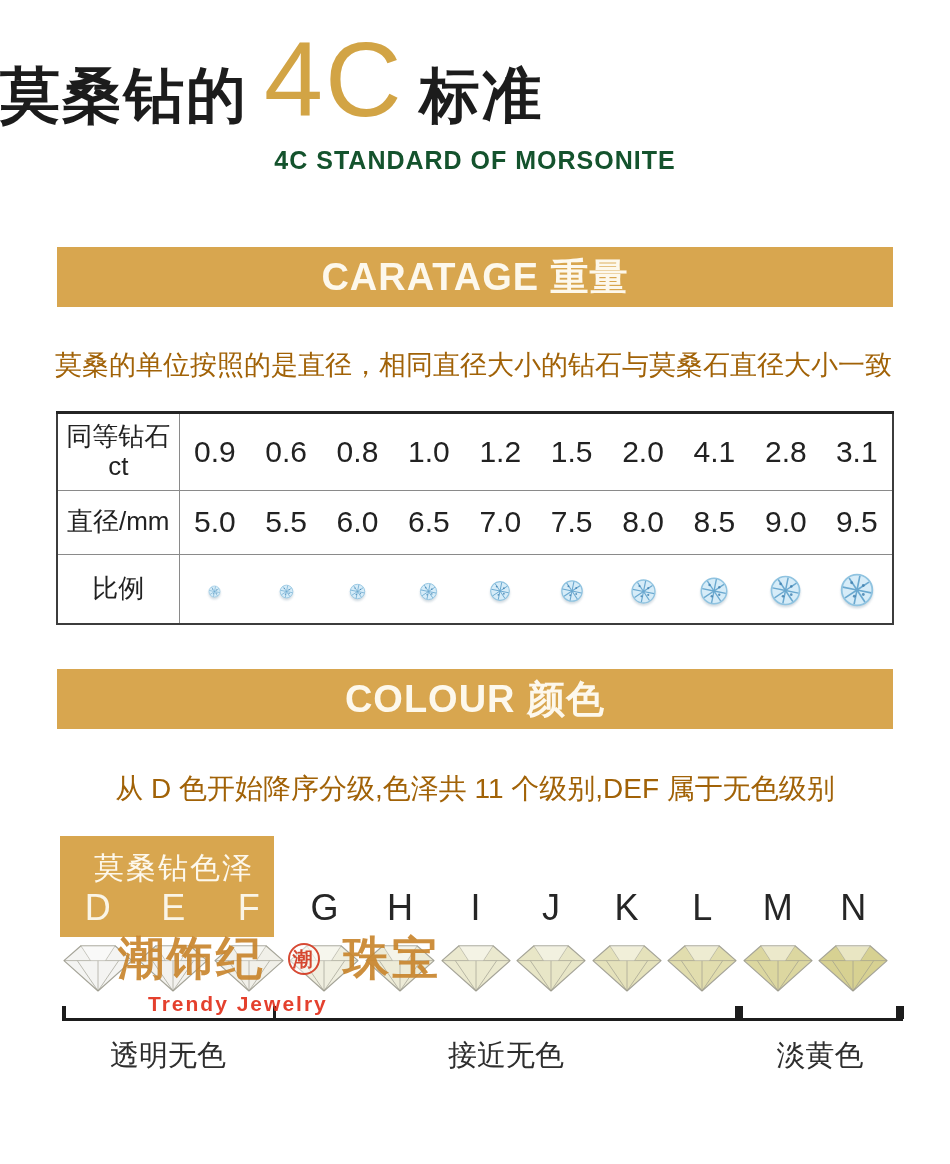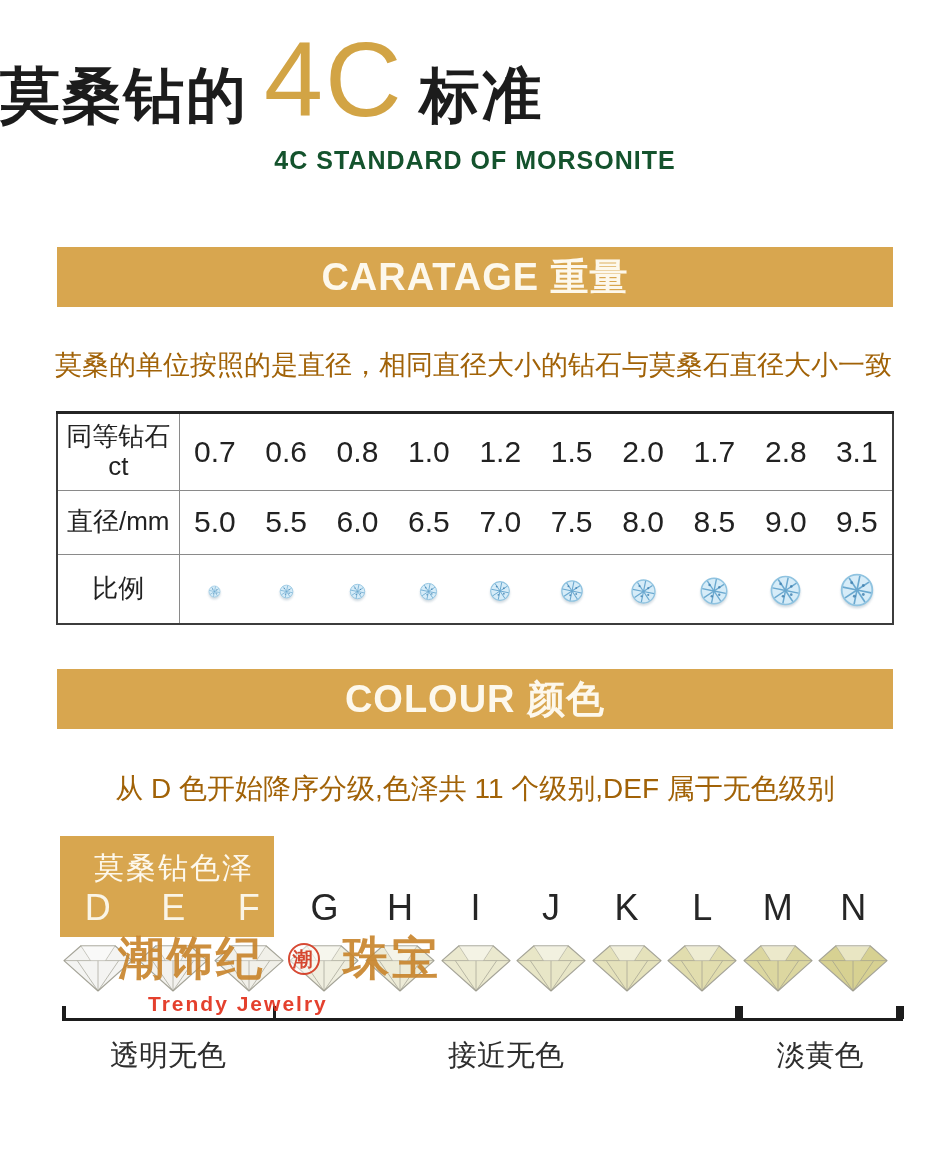--- a/index.html
+++ b/index.html
@@ -132,28 +132,28 @@
     <colgroup>
         <col class="col-head">
         <col span="10">
       </colgroup>
     <tbody>
       <tr class="row-ct">
         <th>
           <div>同等钻石</div>
           <div>ct</div>
         </th>
-        <td>0.7</td>
+        <td>0.9</td>
         <td>0.6</td>
         <td>0.8</td>
         <td>1.0</td>
         <td>1.2</td>
         <td>1.5</td>
         <td>2.0</td>
-        <td>1.7</td>
+        <td>4.1</td>
         <td>2.8</td>
         <td>3.1</td>
       </tr>
       <tr class="row-mm">
         <th>直径/mm</th>
         <td>5.0</td>
         <td>5.5</td>
         <td>6.0</td>
         <td>6.5</td>
         <td>7.0</td>

